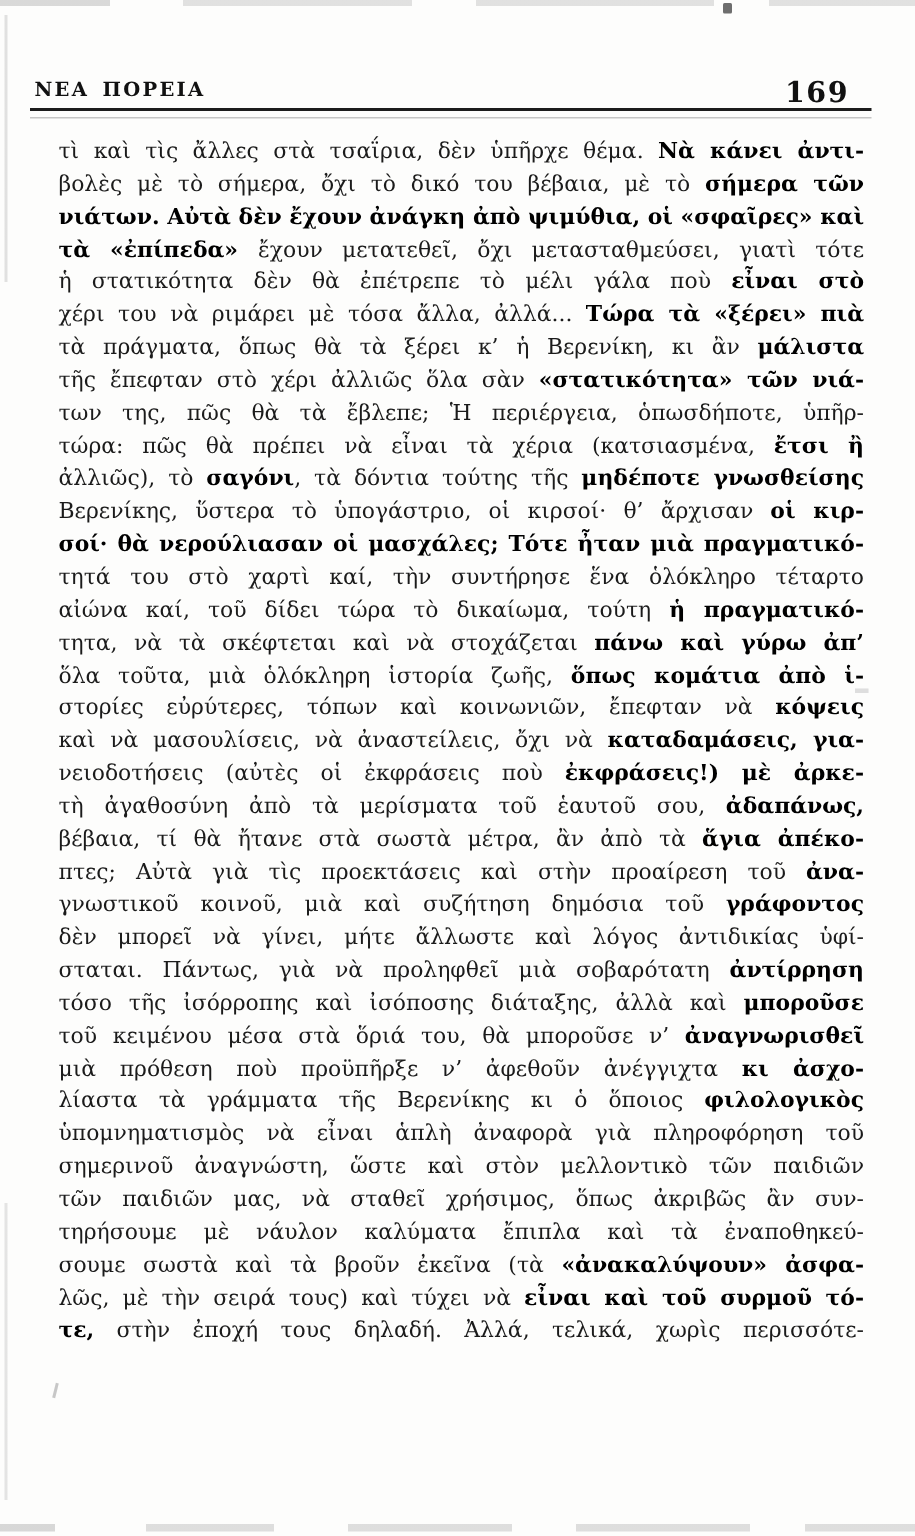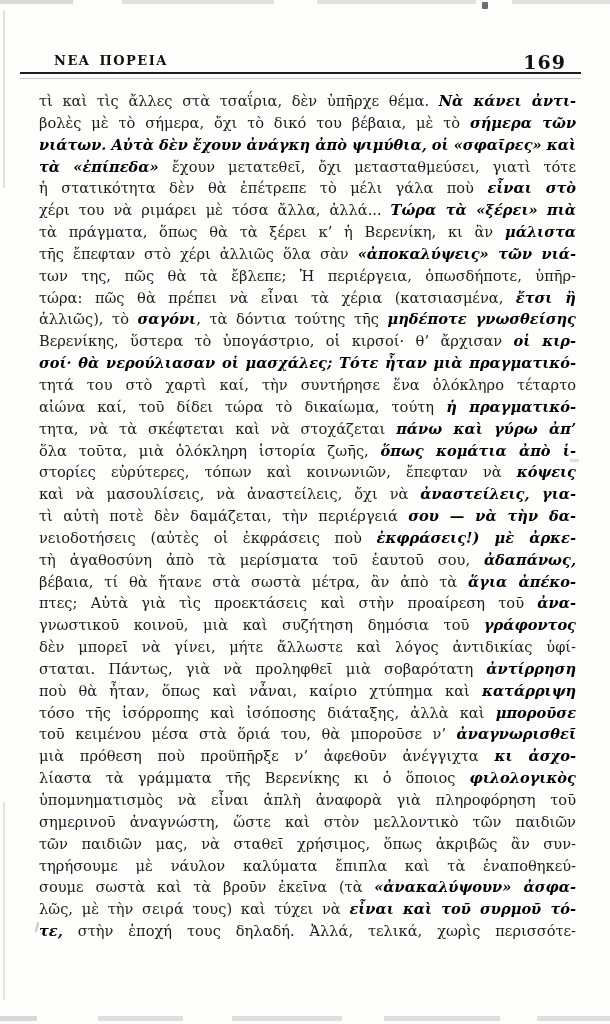--- a/index.html
+++ b/index.html
@@ -15,21 +15,20 @@
     color: #1a1a1a;
   }
 
   
   .running-head {
     position: absolute;
     left: 23px;
     right: 29px;
     top: 51px;
     height: 18px;
-    margin-left: 31px;
   }
   .head-title {
     position: absolute;
     left: 0;
     top: 2px;
     font-family: "DejaVu Serif", serif;
     font-weight: 700;
     font-size: 13px;
     letter-spacing: 1.5px;
     color: #111;
@@ -64,21 +63,21 @@
   .line {
     height: 21.85px;
     line-height: 21.85px;
     font-size: 14.6px;
     text-align: justify;
     text-align-last: justify;
     white-space: normal;
     overflow: visible;
     color: #1b1b1b;
   }
-  .line .b { font-weight: 700; color: #000; font-style: italic; }
+  .line .b { font-weight: 700; color: #000; }
 
   
   .artifact { position: absolute; pointer-events: none; }
   .edge-top {
     left: 0; top: 0; width: 610px; height: 4px;
     background:
       linear-gradient(90deg,
         rgba(150,150,150,0.35) 0 12%, rgba(255,255,255,0) 12% 20%,
         rgba(160,160,160,0.30) 20% 45%, rgba(255,255,255,0) 45% 52%,
         rgba(160,160,160,0.30) 52% 78%, rgba(255,255,255,0) 78% 84%,
@@ -123,41 +122,39 @@
   <div class="head-rule"></div>
 
   <div class="body-text">
       <div class="line"><span>τὶ καὶ τὶς ἄλλες στὰ τσαΐρια, δὲν ὑπῆρχε θέμα. </span><span class="b">Νὰ κάνει ἀντι-</span></div>
       <div class="line"><span>βολὲς μὲ τὸ σήμερα, ὄχι τὸ δικό του βέβαια, μὲ τὸ </span><span class="b">σήμερα τῶν</span></div>
       <div class="line"><span class="b">νιάτων. Αὐτὰ δὲν ἔχουν ἀνάγκη ἀπὸ ψιμύθια, οἱ «σφαῖρες» καὶ</span></div>
       <div class="line"><span class="b">τὰ «ἐπίπεδα» </span><span>ἔχουν μετατεθεῖ, ὄχι μετασταθμεύσει, γιατὶ τότε</span></div>
       <div class="line"><span>ἡ στατικότητα δὲν θὰ ἐπέτρεπε τὸ μέλι γάλα ποὺ </span><span class="b">εἶναι στὸ</span></div>
       <div class="line"><span>χέρι του νὰ ριμάρει μὲ τόσα ἄλλα, ἀλλά... </span><span class="b">Τώρα τὰ «ξέρει» πιὰ</span></div>
       <div class="line"><span>τὰ πράγματα, ὅπως θὰ τὰ ξέρει κ’ ἡ Βερενίκη, κι ἂν </span><span class="b">μάλιστα</span></div>
-      <div class="line"><span>τῆς ἔπεφταν στὸ χέρι ἀλλιῶς ὅλα σὰν </span><span class="b">«ἀποκαλύψεις» τῶν νιά-</span></div>
+      <div class="line"><span>τῆς ἔπεφταν στὸ χέρι ἀλλιῶς ὅλα σὰν </span><span class="b">«στατικότητα» τῶν νιά-</span></div>
       <div class="line"><span>των της, πῶς θὰ τὰ ἔβλεπε; Ἡ περιέργεια, ὁπωσδήποτε, ὑπῆρ-</span></div>
       <div class="line"><span>τώρα: πῶς θὰ πρέπει νὰ εἶναι τὰ χέρια (κατσιασμένα, </span><span class="b">ἔτσι ἢ</span></div>
       <div class="line"><span>ἀλλιῶς), τὸ </span><span class="b">σαγόνι</span><span>, τὰ δόντια τούτης τῆς </span><span class="b">μηδέποτε γνωσθείσης</span></div>
       <div class="line"><span>Βερενίκης, ὕστερα τὸ ὑπογάστριο, οἱ κιρσοί· θ’ ἄρχισαν </span><span class="b">οἱ κιρ-</span></div>
       <div class="line"><span class="b">σοί· θὰ νερούλιασαν οἱ μασχάλες; Τότε ἦταν μιὰ πραγματικό-</span></div>
       <div class="line"><span>τητά του στὸ χαρτὶ καί, τὴν συντήρησε ἕνα ὁλόκληρο τέταρτο</span></div>
       <div class="line"><span>αἰώνα καί, τοῦ δίδει τώρα τὸ δικαίωμα, τούτη </span><span class="b">ἡ πραγματικό-</span></div>
       <div class="line"><span>τητα, νὰ τὰ σκέφτεται καὶ νὰ στοχάζεται </span><span class="b">πάνω καὶ γύρω ἀπ’</span></div>
       <div class="line"><span>ὅλα τοῦτα, μιὰ ὁλόκληρη ἱστορία ζωῆς, </span><span class="b">ὅπως κομάτια ἀπὸ ἱ-</span></div>
       <div class="line"><span>στορίες εὐρύτερες, τόπων καὶ κοινωνιῶν, ἔπεφταν νὰ </span><span class="b">κόψεις</span></div>
-      <div class="line"><span>καὶ νὰ μασουλίσεις, νὰ ἀναστείλεις, ὄχι νὰ </span><span class="b">ἀναστείλεις, για-</span></div>
-      <div class="line"><span>τὶ αὐτὴ ποτὲ δὲν δαμάζεται, τὴν περιέργειά </span><span class="b">σου — νὰ τὴν δα-</span></div>
+      <div class="line"><span>καὶ νὰ μασουλίσεις, νὰ ἀναστείλεις, ὄχι νὰ </span><span class="b">καταδαμάσεις, για-</span></div>
       <div class="line"><span>νειοδοτήσεις (αὐτὲς οἱ ἐκφράσεις ποὺ </span><span class="b">ἐκφράσεις!) μὲ ἀρκε-</span></div>
       <div class="line"><span>τὴ ἀγαθοσύνη ἀπὸ τὰ μερίσματα τοῦ ἑαυτοῦ σου, </span><span class="b">ἀδαπάνως,</span></div>
       <div class="line"><span>βέβαια, τί θὰ ἤτανε στὰ σωστὰ μέτρα, ἂν ἀπὸ τὰ </span><span class="b">ἅγια ἀπέκο-</span></div>
       <div class="line"><span>πτες; Αὐτὰ γιὰ τὶς προεκτάσεις καὶ στὴν προαίρεση τοῦ </span><span class="b">ἀνα-</span></div>
       <div class="line"><span>γνωστικοῦ κοινοῦ, μιὰ καὶ συζήτηση δημόσια τοῦ </span><span class="b">γράφοντος</span></div>
       <div class="line"><span>δὲν μπορεῖ νὰ γίνει, μήτε ἄλλωστε καὶ λόγος ἀντιδικίας ὑφί-</span></div>
       <div class="line"><span>σταται. Πάντως, γιὰ νὰ προληφθεῖ μιὰ σοβαρότατη </span><span class="b">ἀντίρρηση</span></div>
-      <div class="line"><span>ποὺ θὰ ἦταν, ὅπως καὶ νἆναι, καίριο χτύπημα καὶ </span><span class="b">κατάρριψη</span></div>
       <div class="line"><span>τόσο τῆς ἰσόρροπης καὶ ἰσόποσης διάταξης, ἀλλὰ καὶ </span><span class="b">μποροῦσε</span></div>
       <div class="line"><span>τοῦ κειμένου μέσα στὰ ὅριά του, θὰ μποροῦσε ν’ </span><span class="b">ἀναγνωρισθεῖ</span></div>
       <div class="line"><span>μιὰ πρόθεση ποὺ προϋπῆρξε ν’ ἀφεθοῦν ἀνέγγιχτα </span><span class="b">κι ἀσχο-</span></div>
       <div class="line"><span>λίαστα τὰ γράμματα τῆς Βερενίκης κι ὁ ὅποιος </span><span class="b">φιλολογικὸς</span></div>
       <div class="line"><span>ὑπομνηματισμὸς νὰ εἶναι ἁπλὴ ἀναφορὰ γιὰ πληροφόρηση τοῦ</span></div>
       <div class="line"><span>σημερινοῦ ἀναγνώστη, ὥστε καὶ στὸν μελλοντικὸ τῶν παιδιῶν</span></div>
       <div class="line"><span>τῶν παιδιῶν μας, νὰ σταθεῖ χρήσιμος, ὅπως ἀκριβῶς ἂν συν-</span></div>
       <div class="line"><span>τηρήσουμε μὲ νάυλον καλύματα ἔπιπλα καὶ τὰ ἐναποθηκεύ-</span></div>
       <div class="line"><span>σουμε σωστὰ καὶ τὰ βροῦν ἐκεῖνα (τὰ </span><span class="b">«ἀνακαλύψουν» ἀσφα-</span></div>
       <div class="line"><span>λῶς, μὲ τὴν σειρά τους) καὶ τύχει νὰ </span><span class="b">εἶναι καὶ τοῦ συρμοῦ τό-</span></div>

